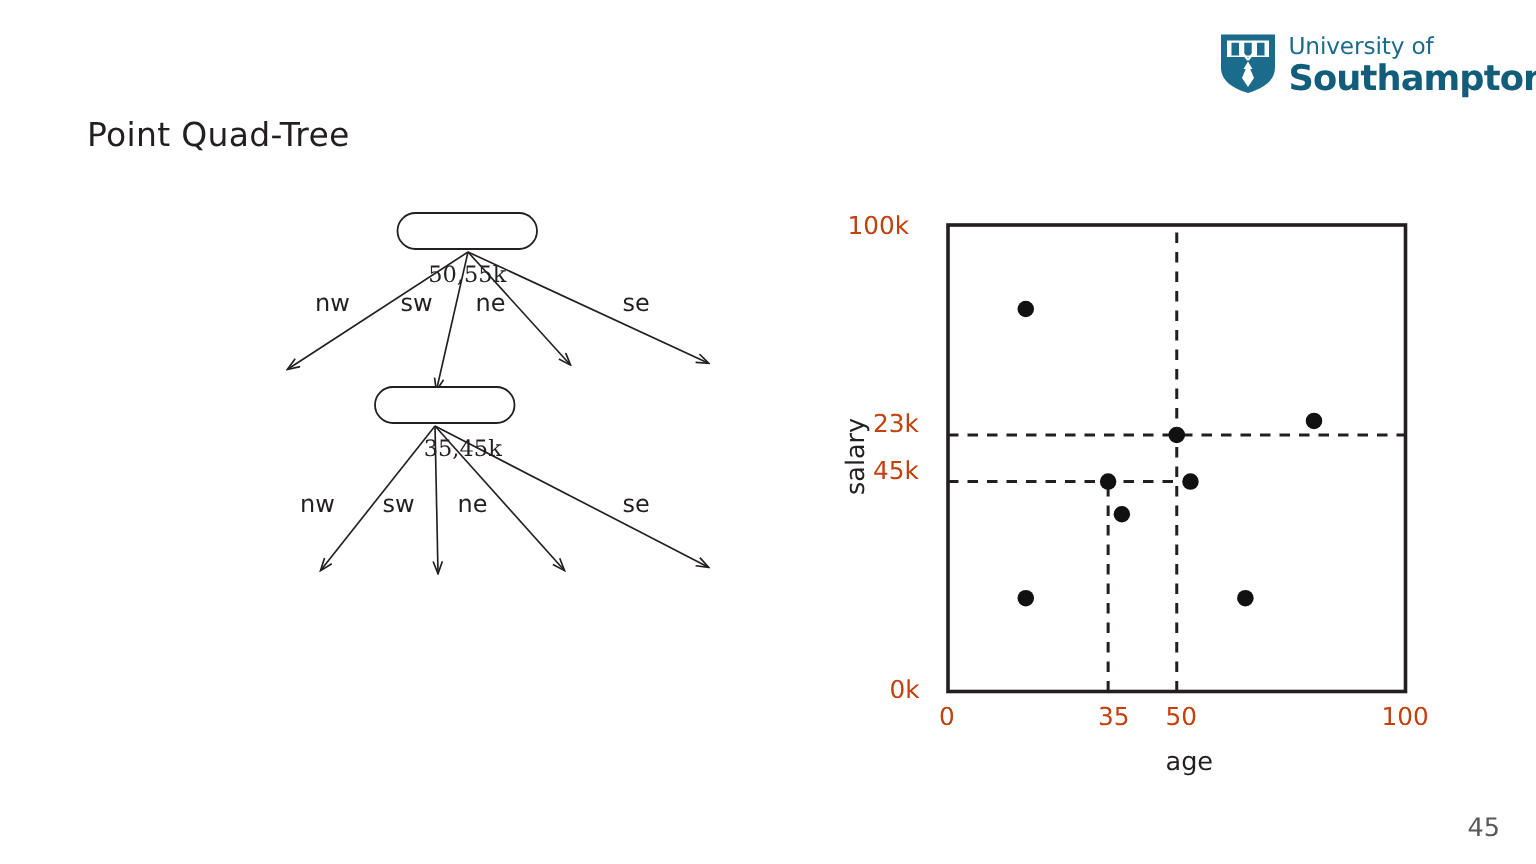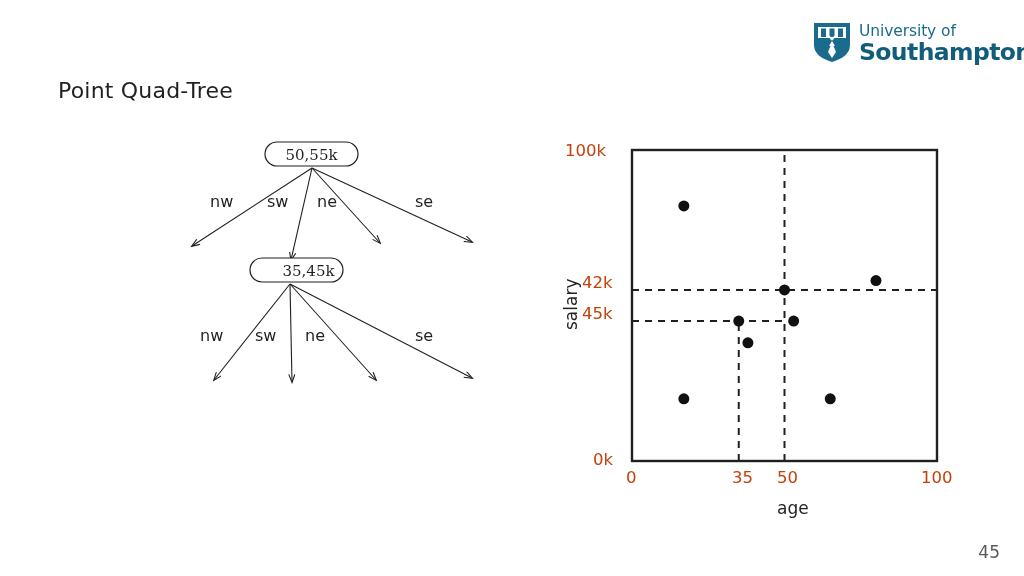--- a/index.html
+++ b/index.html
@@ -67,20 +67,21 @@
     width: 380px;
     height: 270px;
   }
   .node-label {
     position: absolute;
     font-family: "DejaVu Serif", "Liberation Serif", serif;
     font-size: 15px;
     color: #231f20;
     white-space: nowrap;
     text-align: center;
+    margin-top: 28px;
   }
   .edge-label {
     position: absolute;
     font-size: 16px;
     color: #231f20;
     white-space: nowrap;
   }
 
   
   #chart {
@@ -203,21 +204,21 @@
         <circle cx="183.75" cy="191.04999999999998" r="5.5" fill="#111111"></circle>
         <circle cx="238.65" cy="191.04999999999998" r="5.5" fill="#111111"></circle>
         <circle cx="192.9" cy="212.82" r="5.5" fill="#111111"></circle>
         <circle cx="128.85" cy="268.8" r="5.5" fill="#111111"></circle>
         <circle cx="275.25" cy="268.8" r="5.5" fill="#111111"></circle>
       </g>
   </svg>
 
   
   <div class="axis-text" style="left:10px; top:11px;">100k</div>
-  <div class="axis-text" style="left:27px; top:143px;">42k</div>
+  <div class="axis-text" style="left:27px; top:143px;">23k</div>
   <div class="axis-text" style="left:27px; top:174px;">45k</div>
   <div class="axis-text" style="left:38px; top:320px;">0k</div>
 
   
   <div class="axis-text" style="left:71px; top:338px;">0</div>
   <div class="axis-text" style="left:177px; top:338px;text-align:right;">35</div>
   <div class="axis-text" style="left:222px; top:338px;">50</div>
   <div class="axis-text" style="left:366px; top:338px;">100</div>
 
   

